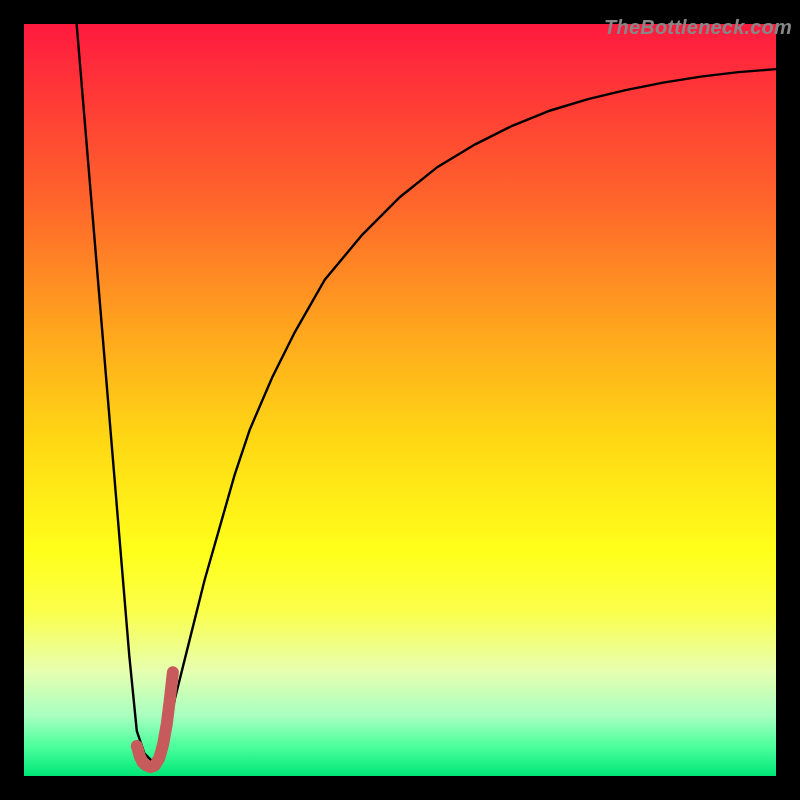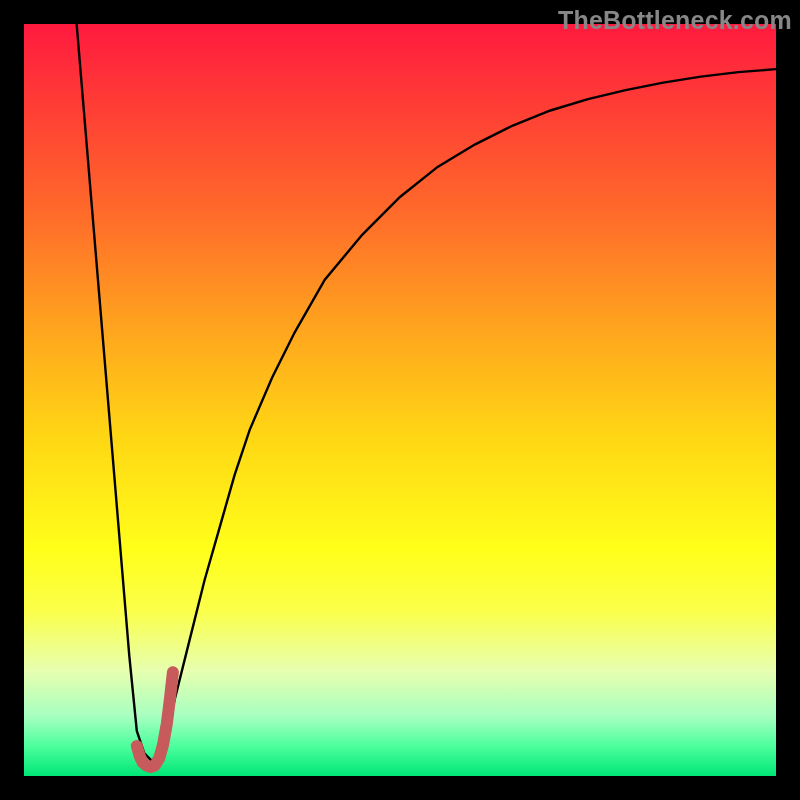--- a/index.html
+++ b/index.html
@@ -24,27 +24,28 @@
     top: 24px;
     width: 752px;
     height: 752px;
   }
   .gradient {
     width: 100%;
     height: 100%;
   }
   .watermark {
     position: absolute;
-    top: 6px;
+    top: 16px;
     right: 8px;
     font-family: Arial, Helvetica, sans-serif;
-    font-size: 25px;
+    font-size: 20px;
     font-weight: 600;
     color: #878787;
     letter-spacing: 0.2px;
+    font-style: italic;
   }
   .curve-svg {
     position: absolute;
     left: 0;
     top: 0;
     width: 100%;
     height: 100%;
     pointer-events: none;
   }
 </style>

